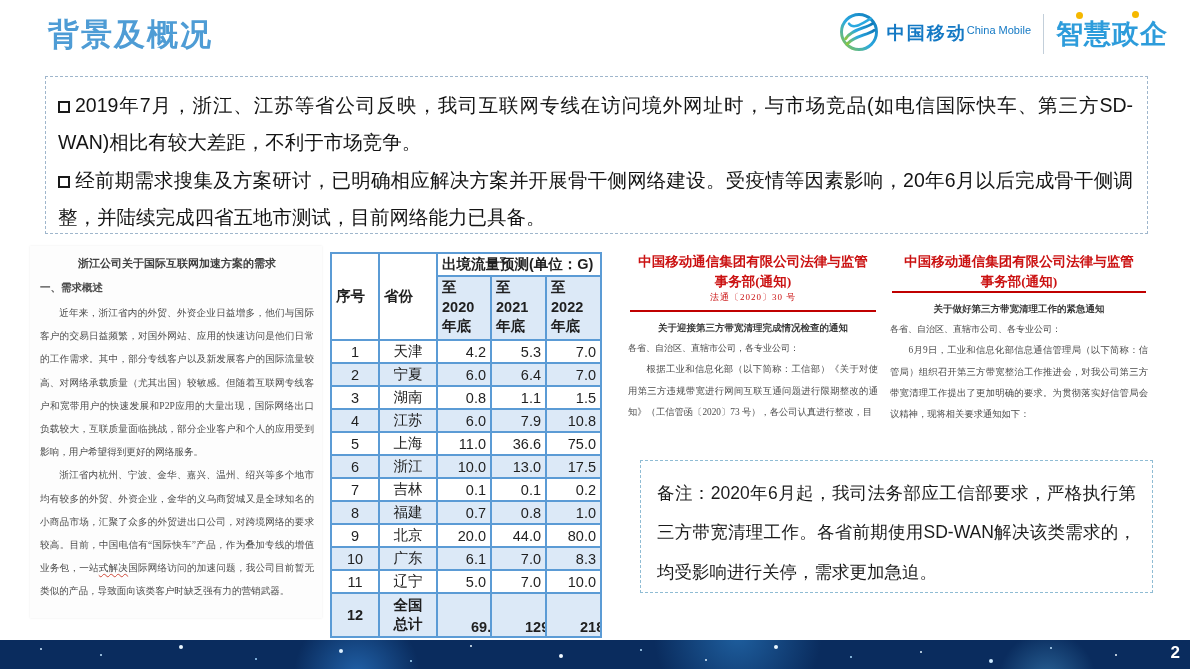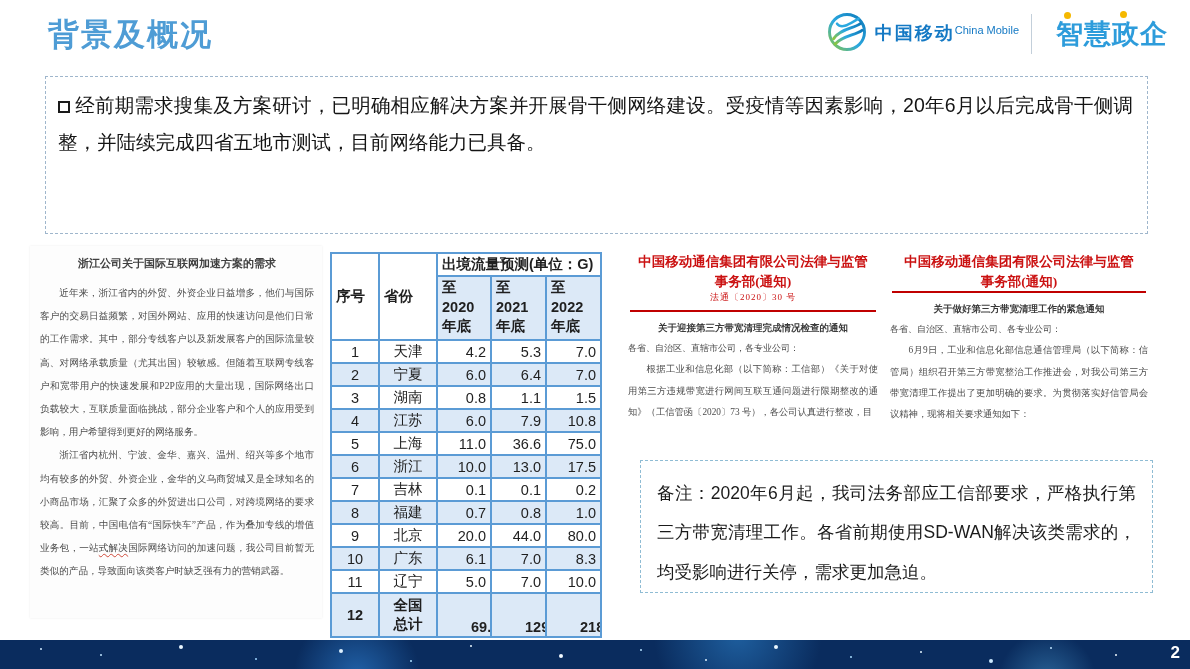--- a/index.html
+++ b/index.html
@@ -16,21 +16,21 @@
     position:absolute; left:48px; top:14px;
     font-size:31px; font-weight:700; color:#4E9CD5; letter-spacing:2px;
   }
   .logo-group { position:absolute; right:22px; top:12px; display:flex; align-items:center; gap:12px; }
   .cm-logo { display:flex; align-items:center; gap:8px; }
   .cm-text { display:flex; flex-direction:row; line-height:1.1; }
   .cm-cn { font-size:18px; font-weight:700; color:#1479C4; letter-spacing:2px; }
   .cm-en { font-size:11px; color:#1479C4; }
   .logo-divider { width:1px; height:40px; background:#c3cfda; }
   .brand-wrap { position:relative; }
-  .brand-text { font-size:27px; font-weight:700; color:#2D9CDB; letter-spacing:1px;margin-left:12px; }
+  .brand-text { font-size:27px; font-weight:700; color:#2D9CDB; letter-spacing:1px; }
   .sparkle { position:absolute; width:7px; height:7px; border-radius:50%; background:#F5B800; }
   .sparkle.s1 { left:20px; top:-4px; }
   .sparkle.s2 { left:76px; top:-5px; }
 
   
   .summary-box {
     position:absolute; left:45px; top:76px; width:1103px; height:158px;
     border:1px dashed #9fb6cc; padding:10px 14px 8px 12px;
     font-size:19.5px; color:#141414; line-height:1.92;
   }
@@ -156,25 +156,27 @@
     </div>
     <div class="logo-divider"></div>
     <div class="brand-wrap">
       <span class="sparkle s1"></span>
       <span class="sparkle s2"></span>
       <span class="brand-text">智慧政企</span>
     </div>
   </div>
 
   <div class="summary-box">
+    <p><span class="sq-bullet"></span><span>2019年7月，浙江、江苏等省公司反映，我司互联网专线在访问境外网址时，与市场竞品(如电信国际快车、第三方SD-WAN)相比有较大差距，不利于市场竞争。</span></p>
     <p><span class="sq-bullet"></span><span>经前期需求搜集及方案研讨，已明确相应解决方案并开展骨干侧网络建设。受疫情等因素影响，20年6月以后完成骨干侧调整，并陆续完成四省五地市测试，目前网络能力已具备。</span></p>
   </div>
 
   <div class="demand-doc">
     <div class="demand-title">浙江公司关于国际互联网加速方案的需求</div>
+    <div class="demand-heading">一、需求概述</div>
     <p class="body">近年来，浙江省内的外贸、外资企业日益增多，他们与国际客户的交易日益频繁，对国外网站、应用的快速访问是他们日常的工作需求。其中，部分专线客户以及新发展客户的国际流量较高、对网络承载质量（尤其出国）较敏感。但随着互联网专线客户和宽带用户的快速发展和P2P应用的大量出现，国际网络出口负载较大，互联质量面临挑战，部分企业客户和个人的应用受到影响，用户希望得到更好的网络服务。</p>
     <p class="body"><span>浙江省内杭州、宁波、金华、嘉兴、温州、绍兴等多个地市均有较多的外贸、外资企业，金华的义乌商贸城又是全球知名的小商品市场，汇聚了众多的外贸进出口公司，对跨境网络的要求较高。目前，中国电信有“国际快车”产品，作为叠加专线的增值业务包，一站</span><span class="wavy">式解决</span><span>国际网络访问的加速问题，我公司目前暂无类似的产品，导致面向该类客户时缺乏强有力的营销武器。</span></p>
   </div>
 
   <div class="traffic-table-wrap">
     <table class="traffic">
       <colgroup>
           <col style="width:48px">
           <col style="width:58px">
           <col style="width:54px">

